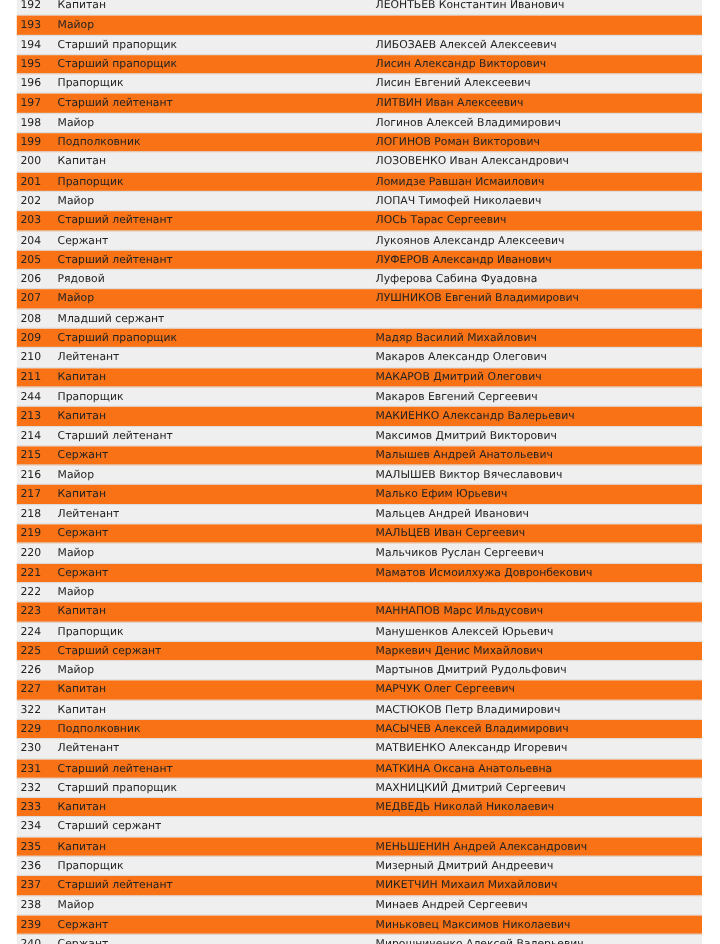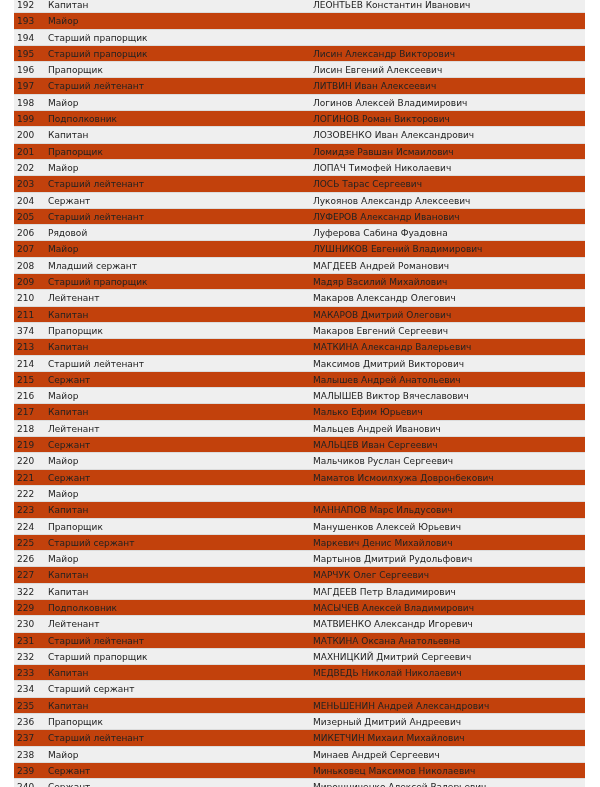--- a/index.html
+++ b/index.html
@@ -2,41 +2,42 @@
 <html><head>
 <meta charset="utf-8">
 <style>
   html, body { margin: 0; padding: 0; background: #ffffff; }
   body { width: 600px; height: 787px; overflow: hidden; position: relative;
          font-family: "DejaVu Sans", sans-serif; color: #222222; }
   .table { position: absolute; left: 14px; top: -3px; width: 571px; }
   .row { display: flex; height: 16.3px; line-height: 16px; font-size: 9px;
          border-bottom: 1px solid #dcdcdc; box-sizing: border-box; white-space: nowrap; }
   .row.even { background: #efefef; }
-  .row.odd { background: #c2410c; }
+  .row.odd { background: #f97316; }
   .num { width: 34px; padding-left: 3px; box-sizing: border-box; }
   .rank { width: 265px; }
   .name { flex: 1; }
 </style>
 </head>
 <body>
 
 <div class="table" id="table">
     <div class="row even">
       <div class="num">192</div>
       <div class="rank">Капитан</div>
       <div class="name">ЛЕОНТЬЕВ Константин Иванович</div>
     </div>
     <div class="row odd">
       <div class="num">193</div>
       <div class="rank">Майор</div>
     </div>
     <div class="row even">
       <div class="num">194</div>
       <div class="rank">Старший прапорщик</div>
+      <div class="name">ЛИБОЗАЕВ Алексей Алексеевич</div>
     </div>
     <div class="row odd">
       <div class="num">195</div>
       <div class="rank">Старший прапорщик</div>
       <div class="name">Лисин Александр Викторович</div>
     </div>
     <div class="row even">
       <div class="num">196</div>
       <div class="rank">Прапорщик</div>
       <div class="name">Лисин Евгений Алексеевич</div>
@@ -92,46 +93,45 @@
       <div class="name">Луферова Сабина Фуадовна</div>
     </div>
     <div class="row odd">
       <div class="num">207</div>
       <div class="rank">Майор</div>
       <div class="name">ЛУШНИКОВ Евгений Владимирович</div>
     </div>
     <div class="row even">
       <div class="num">208</div>
       <div class="rank">Младший сержант</div>
-      <div class="name">МАГДЕЕВ Андрей Романович</div>
     </div>
     <div class="row odd">
       <div class="num">209</div>
       <div class="rank">Старший прапорщик</div>
       <div class="name">Мадяр Василий Михайлович</div>
     </div>
     <div class="row even">
       <div class="num">210</div>
       <div class="rank">Лейтенант</div>
       <div class="name">Макаров Александр Олегович</div>
     </div>
     <div class="row odd">
       <div class="num">211</div>
       <div class="rank">Капитан</div>
       <div class="name">МАКАРОВ Дмитрий Олегович</div>
     </div>
     <div class="row even">
-      <div class="num">374</div>
+      <div class="num">244</div>
       <div class="rank">Прапорщик</div>
       <div class="name">Макаров Евгений Сергеевич</div>
     </div>
     <div class="row odd">
       <div class="num">213</div>
       <div class="rank">Капитан</div>
-      <div class="name">МАТКИНА Александр Валерьевич</div>
+      <div class="name">МАКИЕНКО Александр Валерьевич</div>
     </div>
     <div class="row even">
       <div class="num">214</div>
       <div class="rank">Старший лейтенант</div>
       <div class="name">Максимов Дмитрий Викторович</div>
     </div>
     <div class="row odd">
       <div class="num">215</div>
       <div class="rank">Сержант</div>
       <div class="name">Малышев Андрей Анатольевич</div>
@@ -191,21 +191,21 @@
       <div class="name">Мартынов Дмитрий Рудольфович</div>
     </div>
     <div class="row odd">
       <div class="num">227</div>
       <div class="rank">Капитан</div>
       <div class="name">МАРЧУК Олег Сергеевич</div>
     </div>
     <div class="row even">
       <div class="num">322</div>
       <div class="rank">Капитан</div>
-      <div class="name">МАГДЕЕВ Петр Владимирович</div>
+      <div class="name">МАСТЮКОВ Петр Владимирович</div>
     </div>
     <div class="row odd">
       <div class="num">229</div>
       <div class="rank">Подполковник</div>
       <div class="name">МАСЫЧЕВ Алексей Владимирович</div>
     </div>
     <div class="row even">
       <div class="num">230</div>
       <div class="rank">Лейтенант</div>
       <div class="name">МАТВИЕНКО Александр Игоревич</div>

